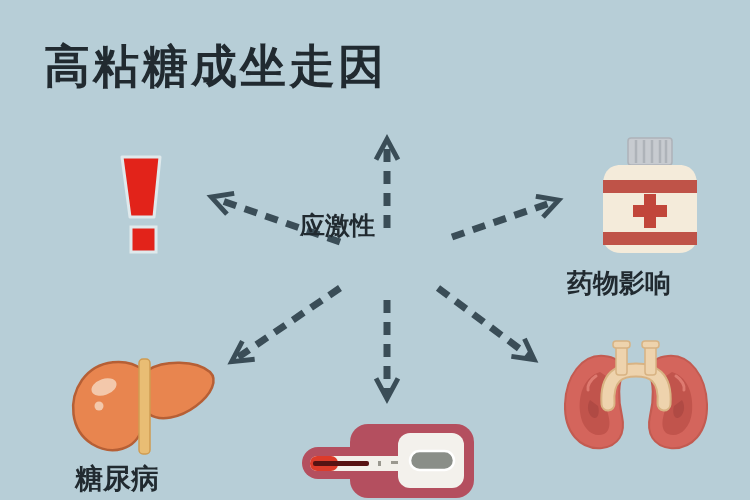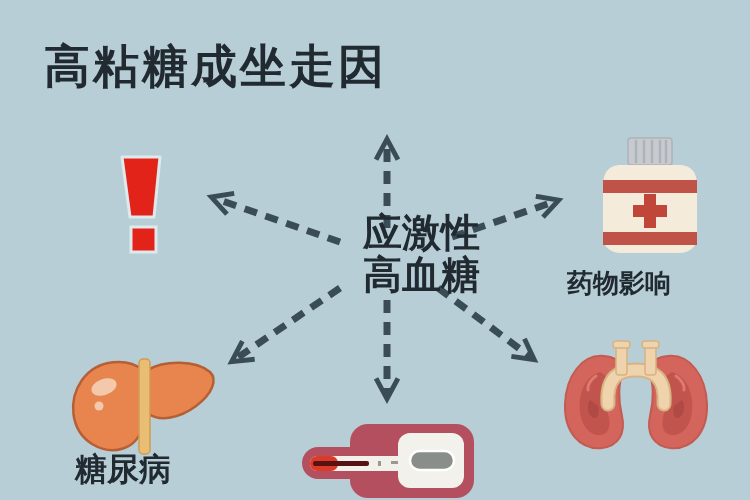--- a/index.html
+++ b/index.html
@@ -16,34 +16,34 @@
     left: 0; top: 36px; width: 750px;
     text-align: left;
     font-size: 46px;
     font-weight: 700;
     letter-spacing: 3px;
     color: #212a30;
     margin-left: 44px;
   }
   #center-node {
     left: 300px; top: 212px; width: 180px;
-    text-align: right;
-    font-size: 39px;
+    text-align: left;
+    font-size: 25px;
     font-weight: 700;
     line-height: 1.08;
     color: #212a30;
   }
   .node-label {
     text-align: left;
     font-size: 26px;
     font-weight: 700;
     color: #212a30;
     white-space: nowrap;
   }
-  #label-diabetes  { left: 75px;  top: 448px; width: 150px; font-size: 32px; }
+  #label-diabetes  { left: 75px;  top: 460px; width: 150px; font-size: 28px; }
   #label-medication{ left: 567px; top: 266px; width: 160px; }
   #label-adrenal   { left: 555px; top: 450px; width: 170px; letter-spacing: -1px; }
   svg { display: block; }
 </style>
 </head>
 <body>
 
 <div id="canvas">
 
   <svg class="abs" style="left:0;top:0" width="750" height="500" viewBox="0 0 750 500">
@@ -57,21 +57,20 @@
     <line x1="452" y1="237" x2="556" y2="201" stroke="#3a4d57" stroke-width="7" stroke-dasharray="13 9" marker-end="url(#ah)"></line>
     <line x1="340" y1="288" x2="234" y2="360" stroke="#3a4d57" stroke-width="7" stroke-dasharray="13 9" marker-end="url(#ah)"></line>
     <line x1="387" y1="300" x2="387" y2="396" stroke="#3a4d57" stroke-width="7" stroke-dasharray="13 9" marker-end="url(#ah)"></line>
     <line x1="438" y1="288" x2="532" y2="358" stroke="#3a4d57" stroke-width="7" stroke-dasharray="13 9" marker-end="url(#ah)"></line>
   </svg>
 
   <div id="title" class="abs">高粘糖成坐走因</div>
 
   <div id="center-node" class="abs">
     <div>应激性</div>
-    <div>高血糖</div>
   </div>
 
   <svg class="abs" style="left:108px;top:154px" width="80" height="100" viewBox="0 0 80 100">
     <polygon points="14,3 52,3 46,63 22,63" fill="#e2231a" stroke="#dfe9ec" stroke-width="3" stroke-linejoin="round"></polygon>
     <rect x="23" y="73" width="25" height="25" fill="#e2231a" stroke="#dfe9ec" stroke-width="3"></rect>
   </svg>
 
   <svg class="abs" style="left:597px;top:136px" width="106" height="118" viewBox="0 0 106 118">
     <rect x="31" y="2" width="44" height="27" rx="3" fill="#c7cbd0" stroke="#aeb3b9" stroke-width="1.5"></rect>
     <g stroke="#aeb3b9" stroke-width="2.5">

